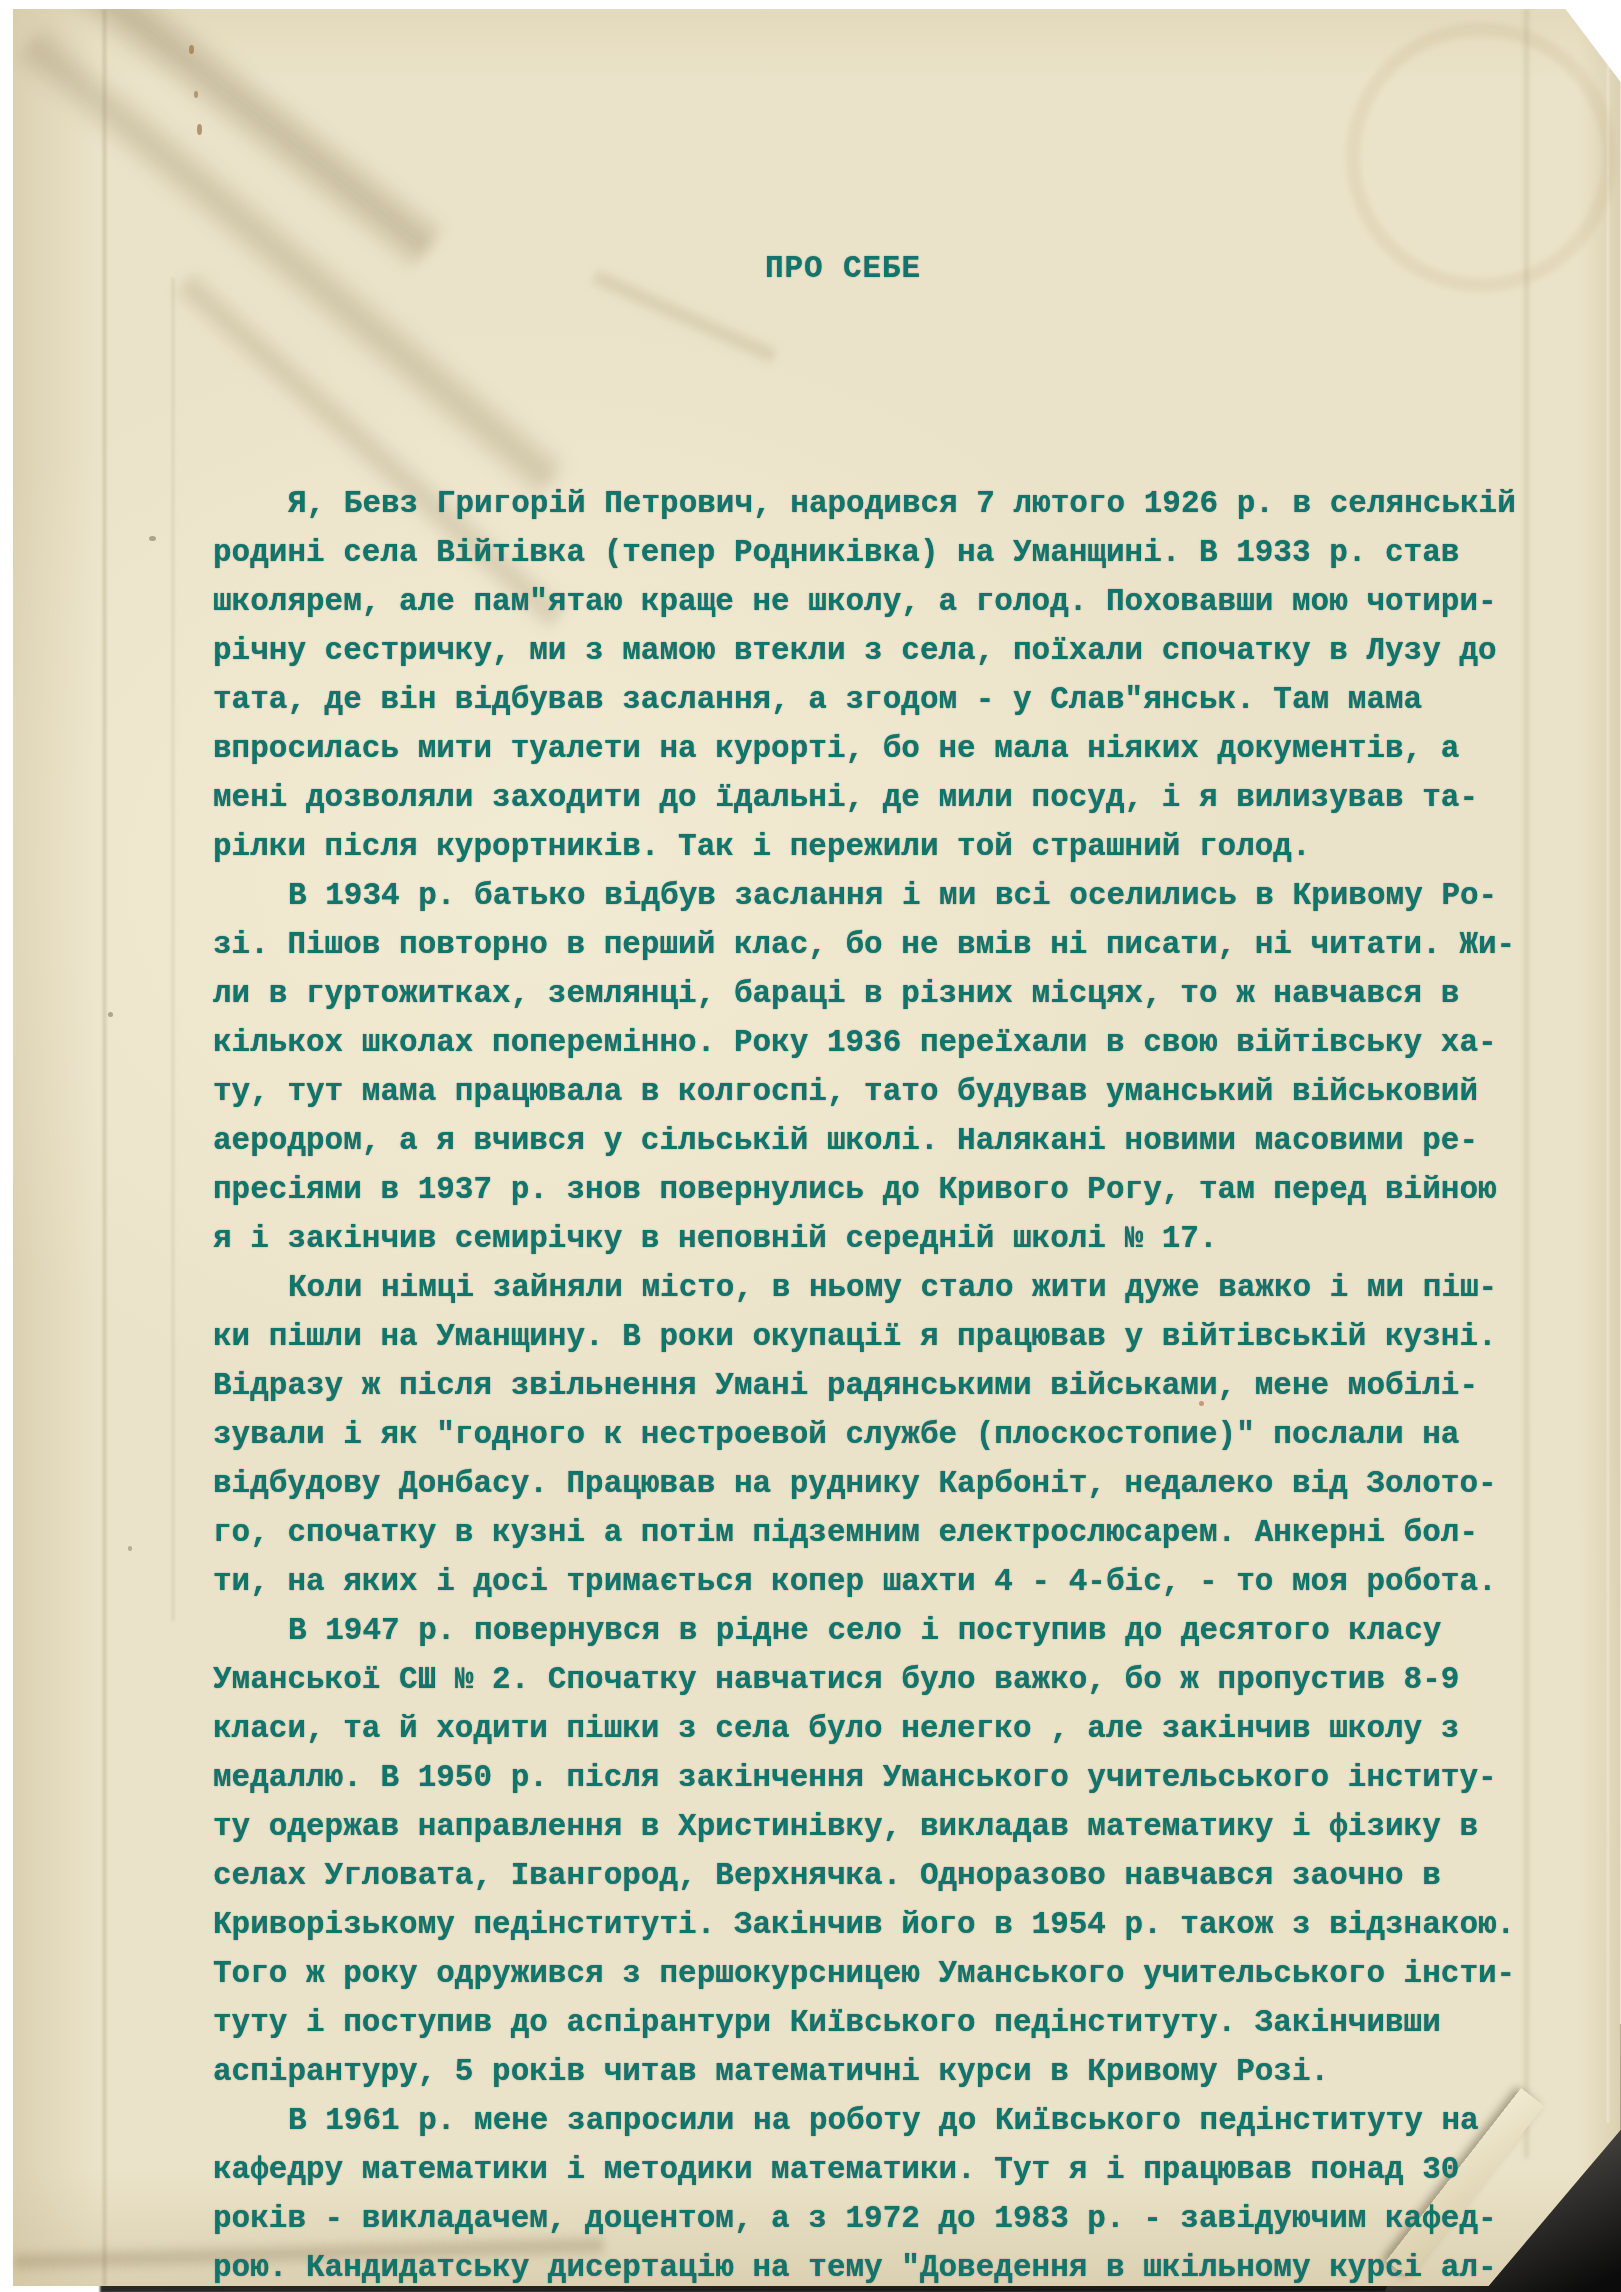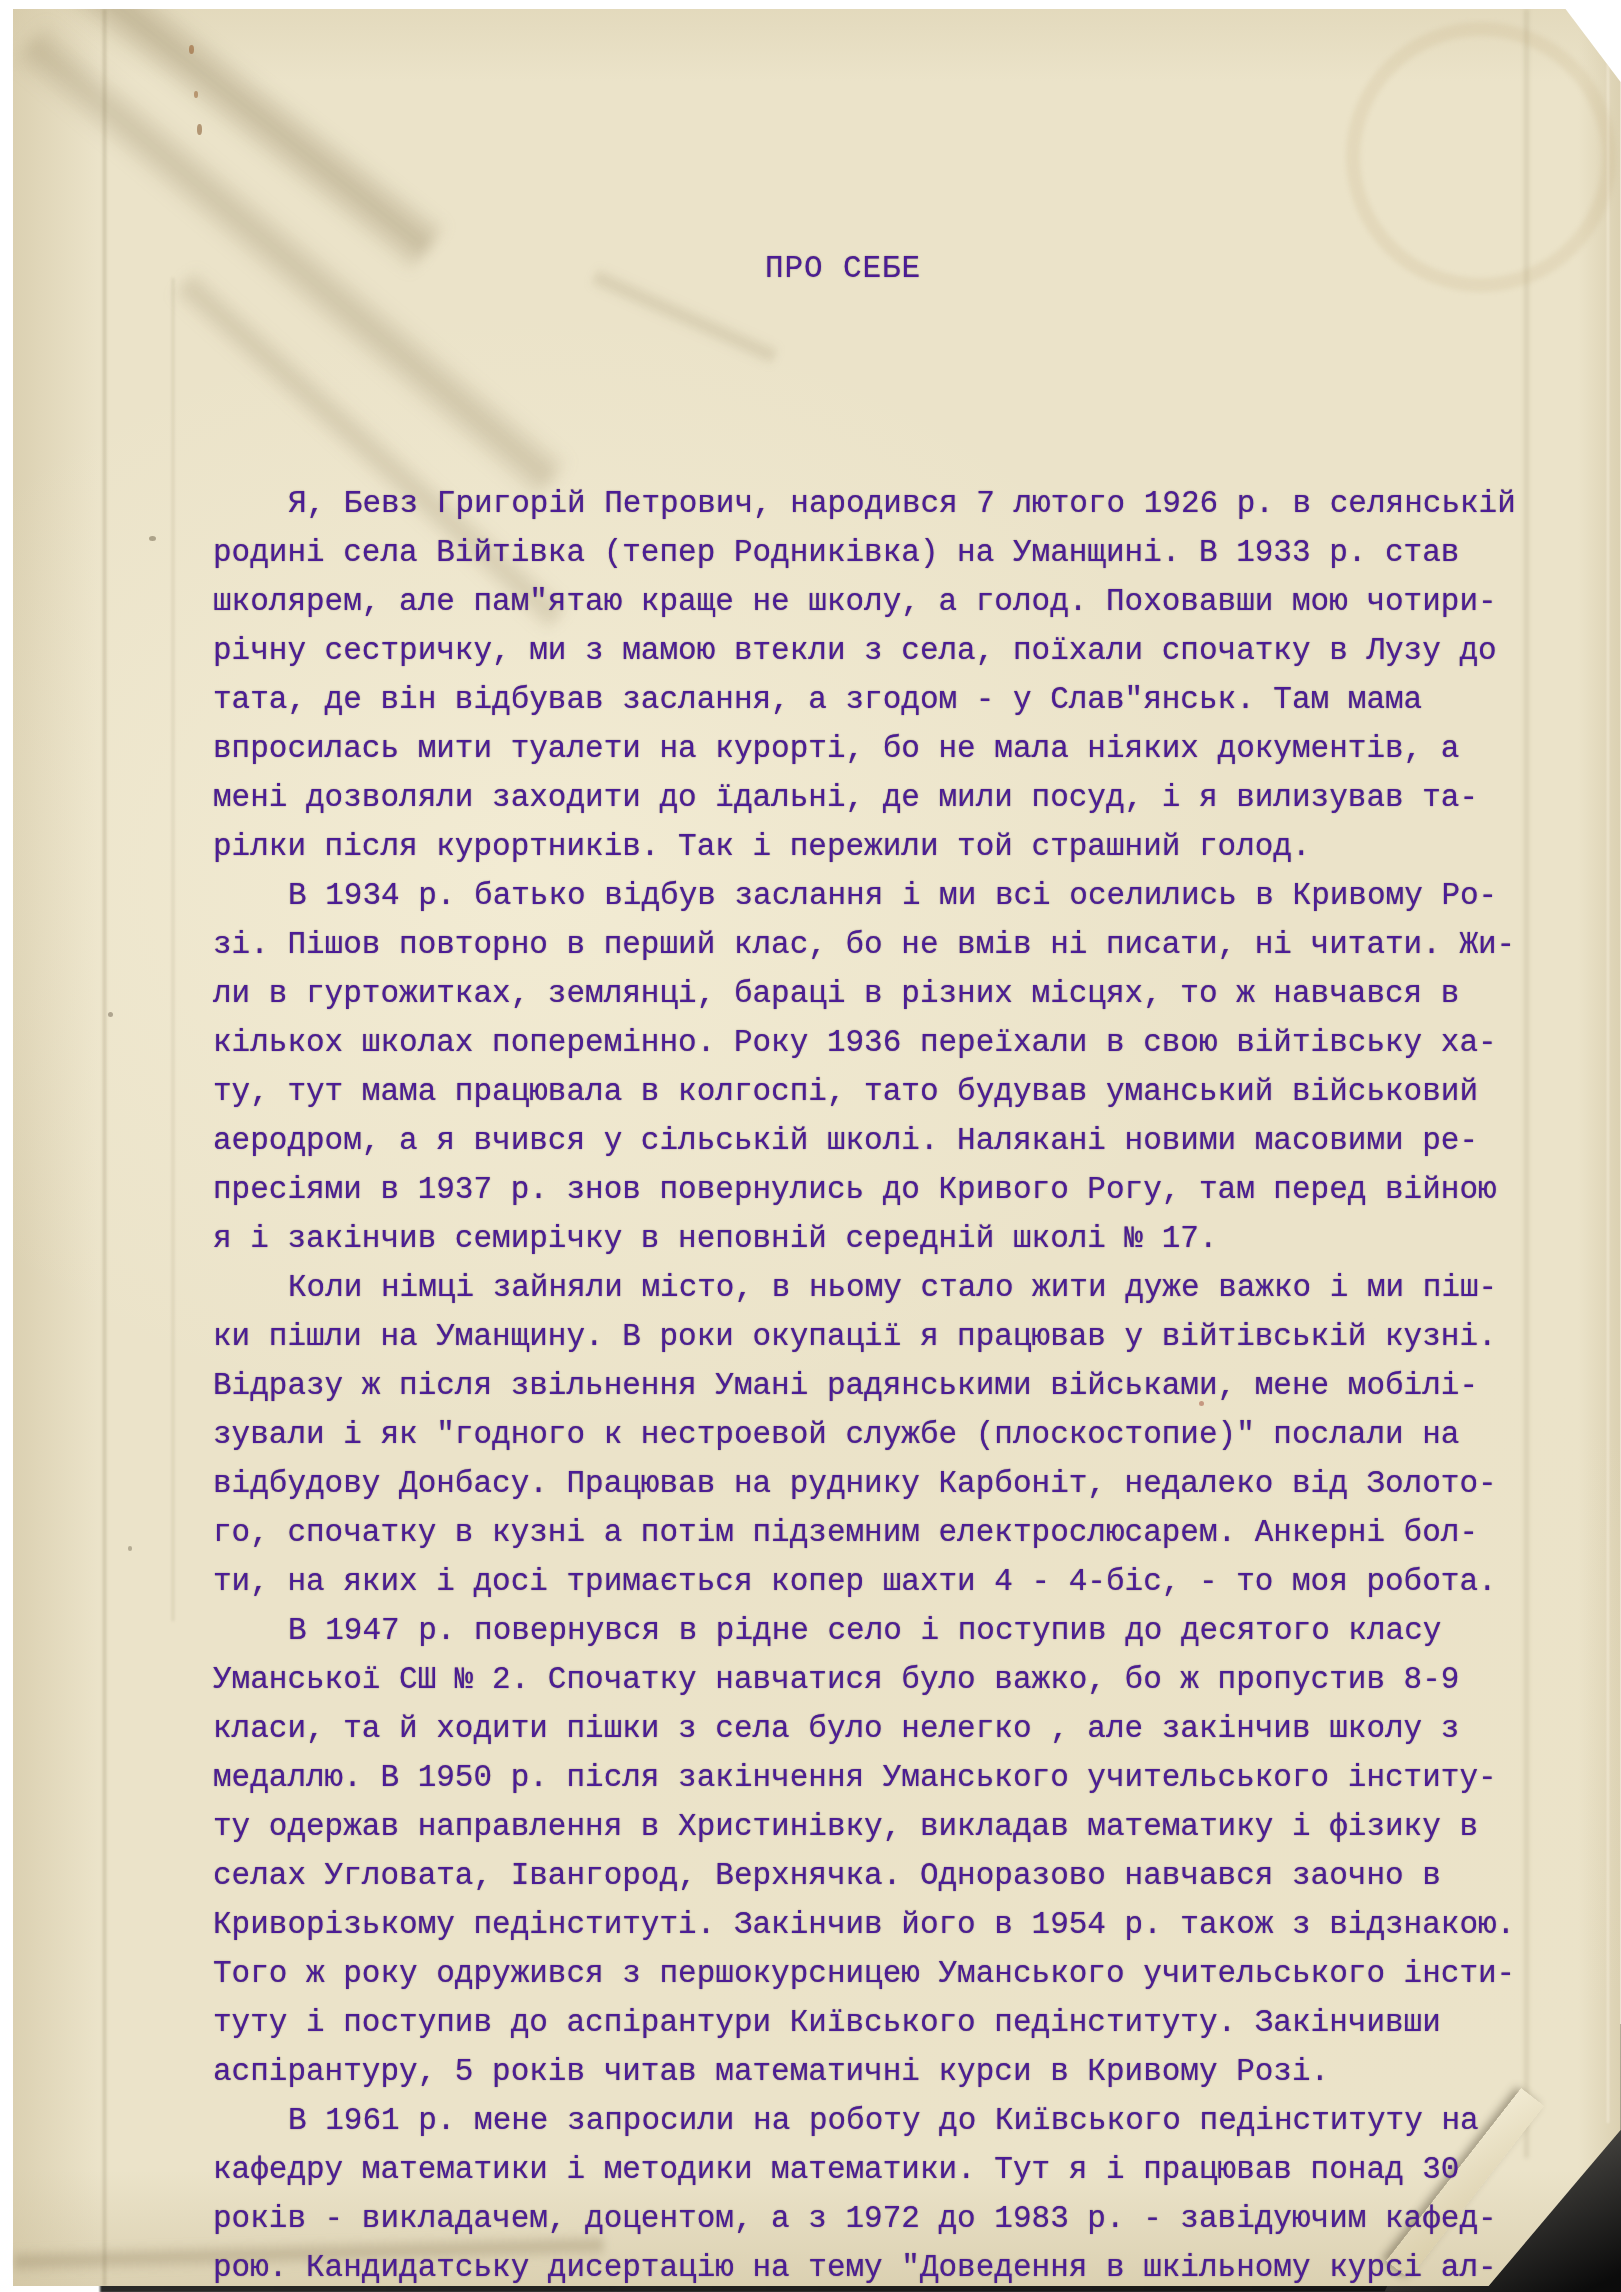--- a/index.html
+++ b/index.html
@@ -61,21 +61,21 @@
   .s1{left:176px;top:36px;width:5.4px;height:9px;background:rgba(145,88,40,.55);}
   .s2{left:181px;top:82px;width:4.5px;height:7.2px;background:rgba(145,88,40,.5);}
   .s3{left:184px;top:115px;width:5.4px;height:10.7px;background:rgba(122,74,32,.5);filter:blur(0.4px);}
   .s4{left:136px;top:527px;width:7.2px;height:5.4px;background:rgba(96,82,58,.45);filter:blur(0.4px);}
   .s5{left:95px;top:1003px;width:5.4px;height:5.4px;background:rgba(80,68,50,.4);}
   .s6{left:115px;top:1537px;width:4.5px;height:4.5px;background:rgba(80,68,50,.35);}
   .s7{left:1186px;top:1392px;width:5.4px;height:5.4px;background:rgba(150,60,40,.45);}
 
   
   .text-body{position:absolute;left:213px;top:146px;width:1397px;
-      font-size:31px;font-weight:400;line-height:49px;color:#4c1d95;
+      font-size:31px;font-weight:700;line-height:49px;color:#0f766e;
       text-shadow:0 0 1.2px rgba(72,66,56,.8);white-space:pre;}
   .doc-title{height:49px;padding-left:552px;letter-spacing:0.9px;}
   .para{margin:0;}
   .para-first{margin-top:39px;}
   .line{height:49px;}
   .line.indent{padding-left:75px;}
 </style>
 </head>
 <body>
 

